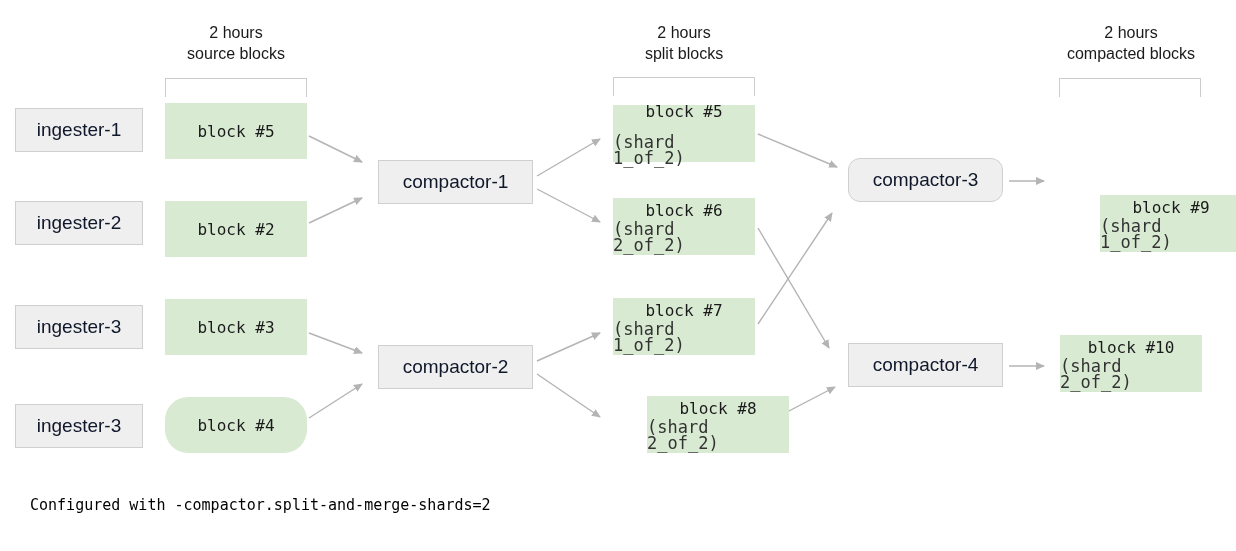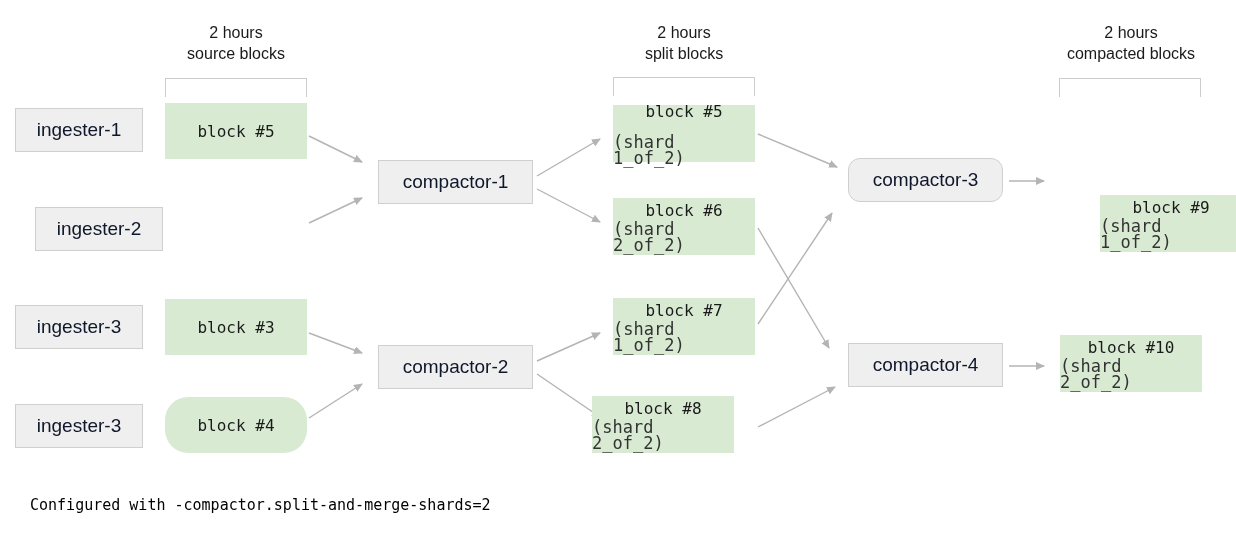--- a/index.html
+++ b/index.html
@@ -88,44 +88,45 @@
   <div class="hdr" style="left:1031px;">
     <div>2 hours</div>
     <div>compacted blocks</div>
   </div>
 
   <div class="bracket" style="left:165px;top:78px;"></div>
   <div class="bracket" style="left:613px;top:77px;"></div>
   <div class="bracket" style="left:1059px;top:78px;"></div>
 
   <div class="node w128" style="left:15px;top:108px;">ingester-1</div>
-  <div class="node w128" style="left:15px;top:207px;margin-left:20px;">ingester-2</div>
+  <div class="node w128" style="left:15px;top:201px;">ingester-2</div>
   <div class="node w128" style="left:15px;top:305px;">ingester-3</div>
   <div class="node w128" style="left:15px;top:404px;">ingester-3</div>
 
   <div class="block" style="left:165px;top:103px;">block #5</div>
+  <div class="block" style="left:165px;top:201px;">block #2</div>
   <div class="block" style="left:165px;top:299px;">block #3</div>
   <div class="block" style="left:165px;top:397px;border-radius:23px;">block #4</div>
 
   <div class="node w155" style="left:378px;top:160px;">compactor-1</div>
   <div class="node w155" style="left:378px;top:345px;">compactor-2</div>
 
   <div class="block two" style="left:613px;top:105px;gap:12px;">
     <div class="bname">block #5</div>
     <div class="bshard">(shard 1_of_2)</div>
   </div>
   <div class="block two" style="left:613px;top:198px;">
     <div class="bname">block #6</div>
     <div class="bshard">(shard 2_of_2)</div>
   </div>
   <div class="block two" style="left:613px;top:298px;">
     <div class="bname">block #7</div>
     <div class="bshard">(shard 1_of_2)</div>
   </div>
-  <div class="block two" style="left:592px;top:396px;">
+  <div class="block two" style="left:647px;top:396px;">
     <div class="bname">block #8</div>
     <div class="bshard">(shard 2_of_2)</div>
   </div>
 
   <div class="node w155" style="left:848px;top:158px;border-radius:12px;">compactor-3</div>
   <div class="node w155" style="left:848px;top:343px;">compactor-4</div>
 
   <div class="block two" style="left:1100px;top:150px;margin-top:45px;">
     <div class="bname">block #9</div>
     <div class="bshard">(shard 1_of_2)</div>

